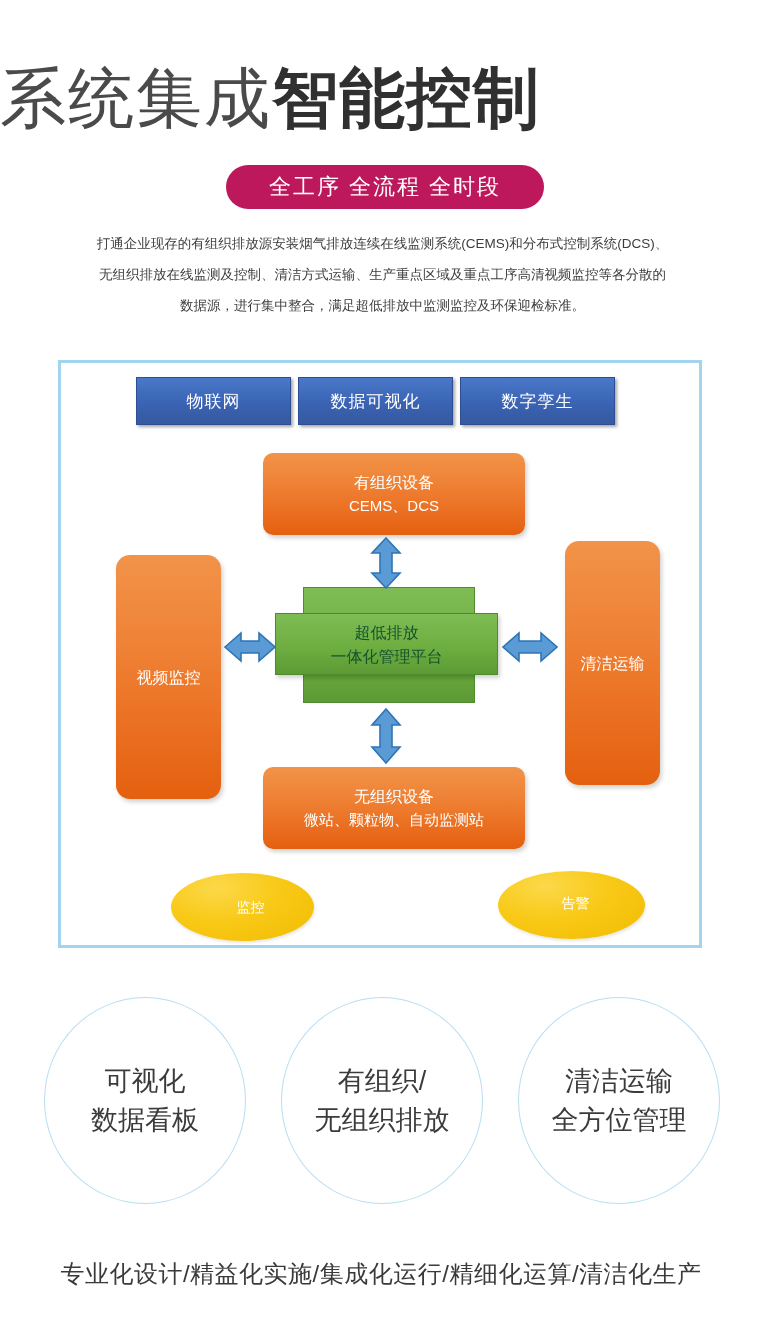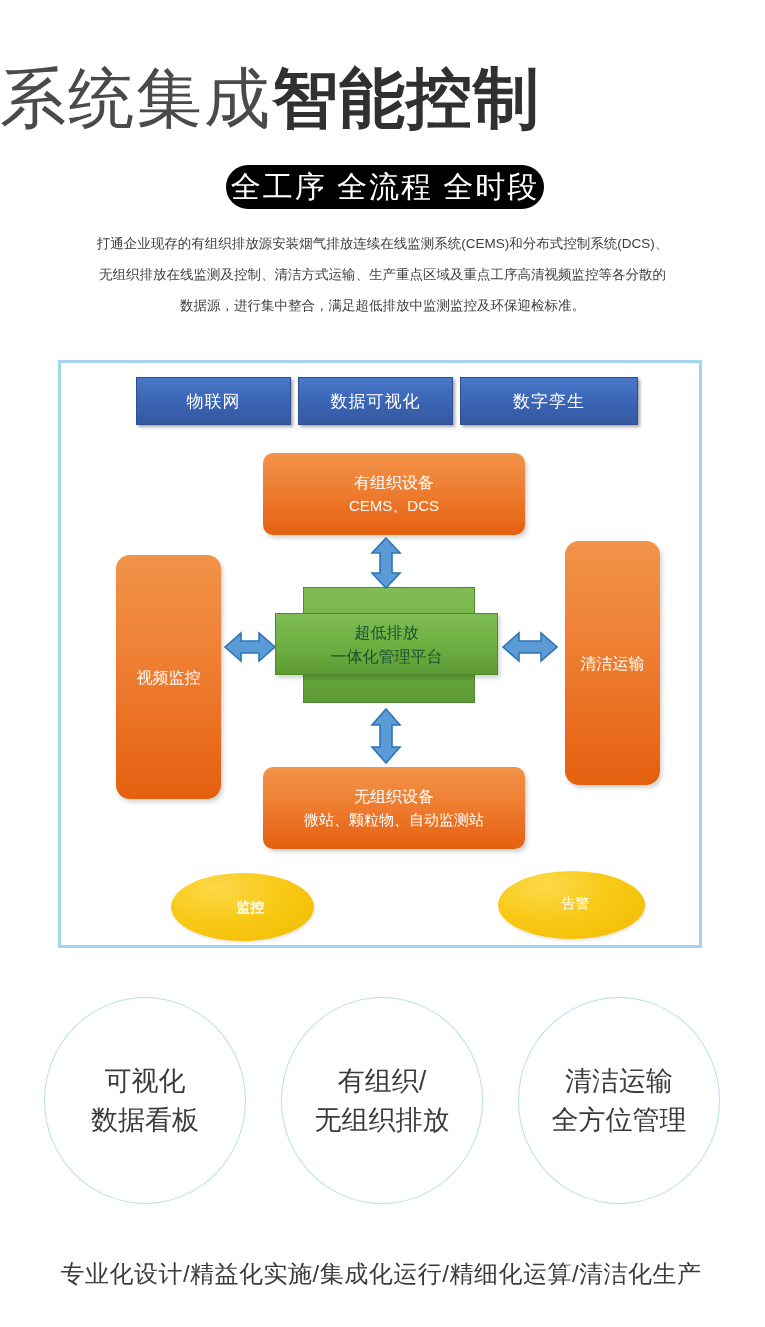--- a/index.html
+++ b/index.html
@@ -22,23 +22,23 @@
     white-space:nowrap;
     color:#3a3a3a;
   }
   .title .light { font-weight:300; letter-spacing:2px; color:#4a4a4a; }
   .title .bold  { font-weight:bold; letter-spacing:1px; color:#303030; }
 
   .pill {
     position:absolute; left:226px; top:165px;
     width:318px; height:44px;
     border-radius:22px;
-    background:#000000;
+    background:#be185d;
     color:#ffffff;
-    font-size:30px;
+    font-size:22px;
     letter-spacing:2px;
     display:flex; align-items:center; justify-content:center;
     box-sizing:border-box;
   }
 
   .desc {
     position:absolute; left:52px; top:228px; width:661px;
     text-align:center;
     font-size:13.5px;
     line-height:31px;
@@ -62,21 +62,21 @@
   
   .blue {
     top:14px; height:48px;
     background:linear-gradient(180deg,#4a78c8 0%,#3a63b4 55%,#36599f 100%);
     border:1px solid #2d4f91;
     box-shadow:2px 2px 3px rgba(0,0,0,0.35);
     font-size:17px; letter-spacing:1px;
   }
   .blue.b1 { left:75px;  width:155px; }
   .blue.b2 { left:237px; width:155px; }
-  .blue.b3 { left:399px; width:178px; }
+  .blue.b3 { left:399px; width:155px; }
 
   
   .orange {
     background:linear-gradient(180deg,#f19349 0%,#ef8337 35%,#ea6d1f 75%,#e4600f 100%);
     border-radius:10px;
     box-shadow:2px 3px 4px rgba(0,0,0,0.18);
     font-size:16px; line-height:23px;
   }
   .orange.top    { left:202px; top:90px;  width:262px; height:82px; }
   .orange.bottom { left:202px; top:404px; width:262px; height:82px; }
@@ -107,21 +107,21 @@
   
   .ellipse {
     position:absolute;
     background:radial-gradient(ellipse at 32% 22%, #fcd94a 0%, #f8c917 45%, #f2bc00 100%);
     border-radius:50%;
     color:#ffffff; font-size:14px;
     display:flex; align-items:center; justify-content:center;
     box-shadow:1px 2px 3px rgba(0,0,0,0.10);
   }
   .ellipse.e1 { left:110px; top:510px; width:143px; height:68px; }
-  .ellipse.e1 span { position:relative; left:8px; top:1px;font-weight:bold; }
+  .ellipse.e1 span { position:relative; left:8px; top:1px; }
   .ellipse.e2 { left:437px; top:508px; width:147px; height:68px; }
   .ellipse.e2 span { position:relative; left:4px; top:-1px; }
 
   
   .circles { position:absolute; left:0; top:997px; width:738px; height:210px; }
   .circ {
     position:absolute; top:0;
     width:200px; height:205px;
     border:1.6px solid #b7def2;
     border-radius:50%;

